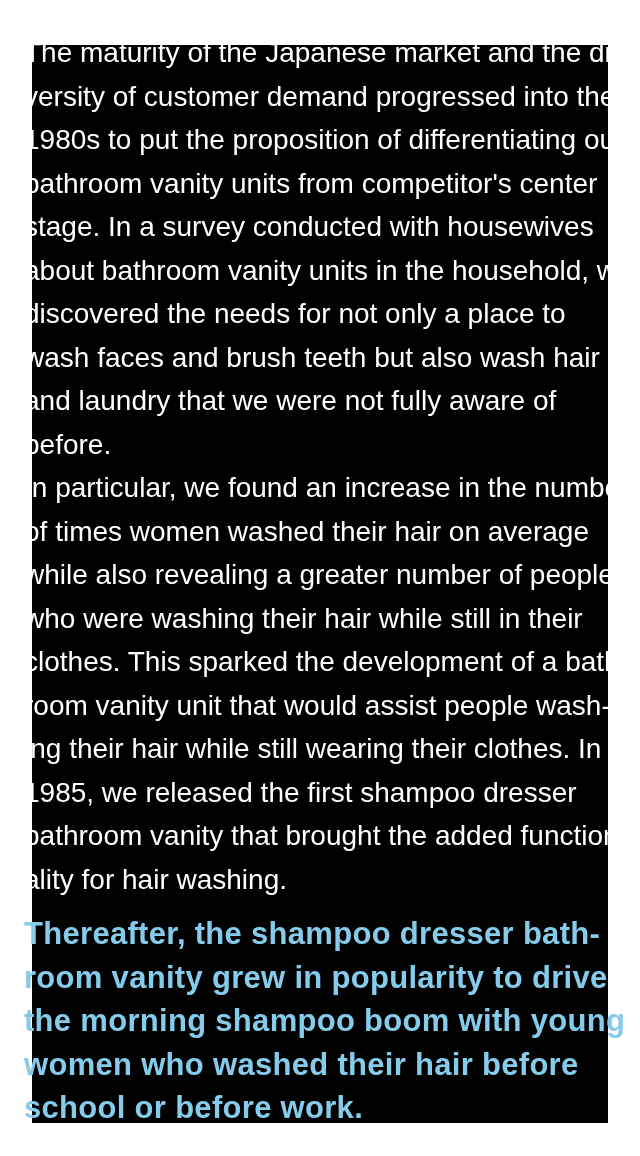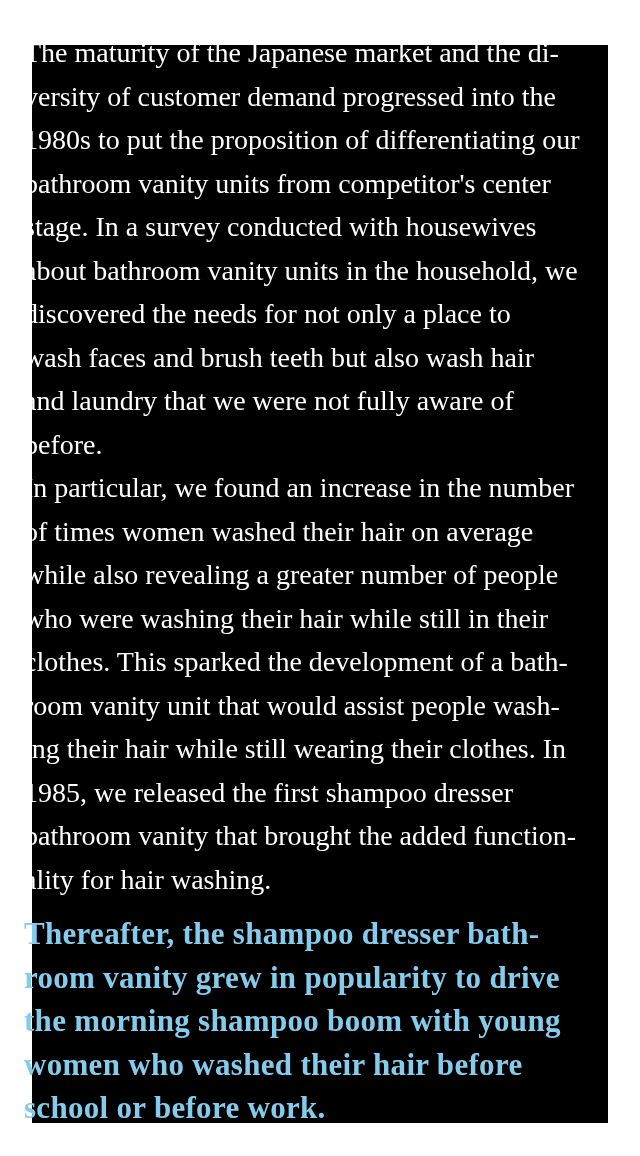--- a/index.html
+++ b/index.html
@@ -6,21 +6,21 @@
     margin: 0;
     padding: 0;
     background: #ffffff;
   }
   #screen {
     position: relative;
     width: 640px;
     height: 1156px;
     overflow: hidden;
     background: var(--page-bg, #ffffff);
-    font-family: Liberation Serif, serif;
+    font-family: Liberation Sans, sans-serif;
   }
   .panel {
     position: absolute;
     left: 32px;
     top: 45px;
     width: 576px;
     height: 1078px;
     background: var(--panel-bg, #000000);
   }
   .textblock {

